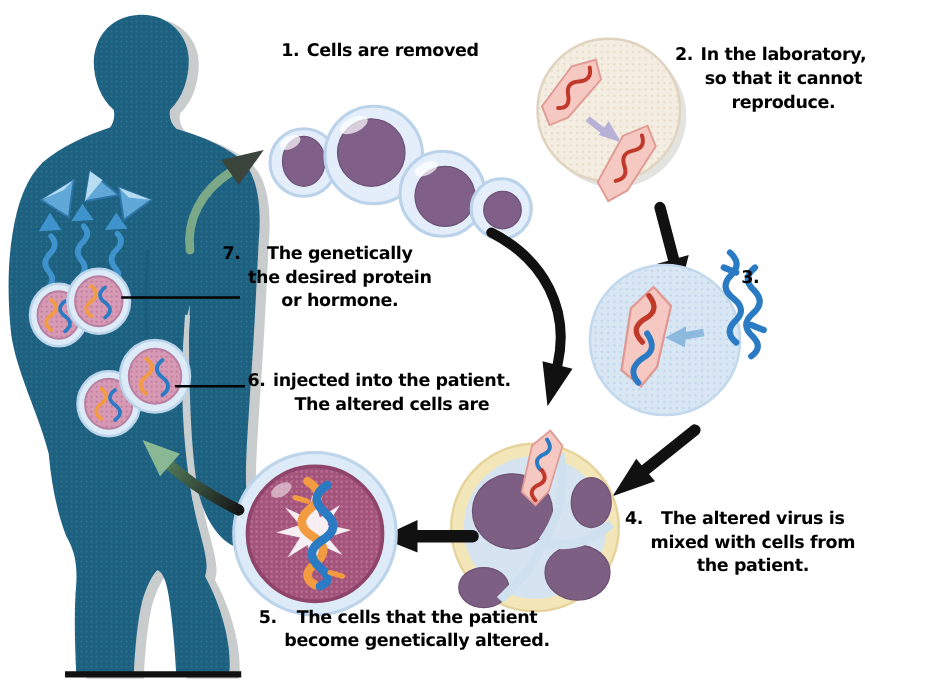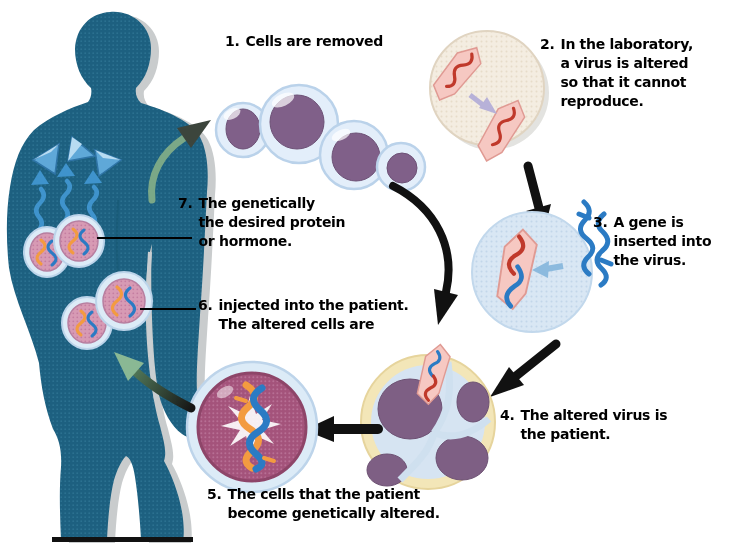--- a/index.html
+++ b/index.html
@@ -7,21 +7,21 @@
     position:relative;width:746px;height:552px;background:#ffffff;
     font-family:"DejaVu Sans", sans-serif;overflow:hidden;
   }
   .stage svg{position:absolute;left:0;top:0;}
   .label{
     position:absolute;display:flex;align-items:flex-start;
     font-size:14px;font-weight:bold;color:#000;line-height:19px;letter-spacing:-0.3px;
     white-space:nowrap;
   }
   .label .num{flex:0 0 auto;margin-right:6px;}
-  .label .lines div{white-space:nowrap;}
+  .label .lines div{white-space:nowrap;text-align:center;}
 </style>
 </head>
 <body>
 
 <div class="stage">
 
 <svg width="746" height="552" viewBox="0 0 746 552">
   <defs>
     <pattern id="pTeal" width="4" height="4" patternUnits="userSpaceOnUse">
       <rect width="4" height="4" fill="#1d6080"></rect>
@@ -229,39 +229,34 @@
   <span class="num">1.</span>
   <div class="lines">
     <div>Cells are removed</div>
   </div>
 </div>
 
 <div class="label" style="left:540px;top:35px">
   <span class="num">2.</span>
   <div class="lines">
     <div>In the laboratory,</div>
-    <div>a virus is altered</div>
     <div>so that it cannot</div>
     <div>reproduce.</div>
   </div>
 </div>
 
 <div class="label" style="left:593px;top:213px">
   <span class="num">3.</span>
-  <div class="lines">
-    <div>A gene is</div>
-    <div>inserted into</div>
-    <div>the virus.</div>
-  </div>
 </div>
 
 <div class="label" style="left:500px;top:406px">
   <span class="num">4.</span>
   <div class="lines">
     <div>The altered virus is</div>
+    <div>mixed with cells from</div>
     <div>the patient.</div>
   </div>
 </div>
 
 <div class="label" style="left:207px;top:485px">
   <span class="num">5.</span>
   <div class="lines">
     <div>The cells that the patient</div>
     <div>become genetically altered.</div>
   </div>

